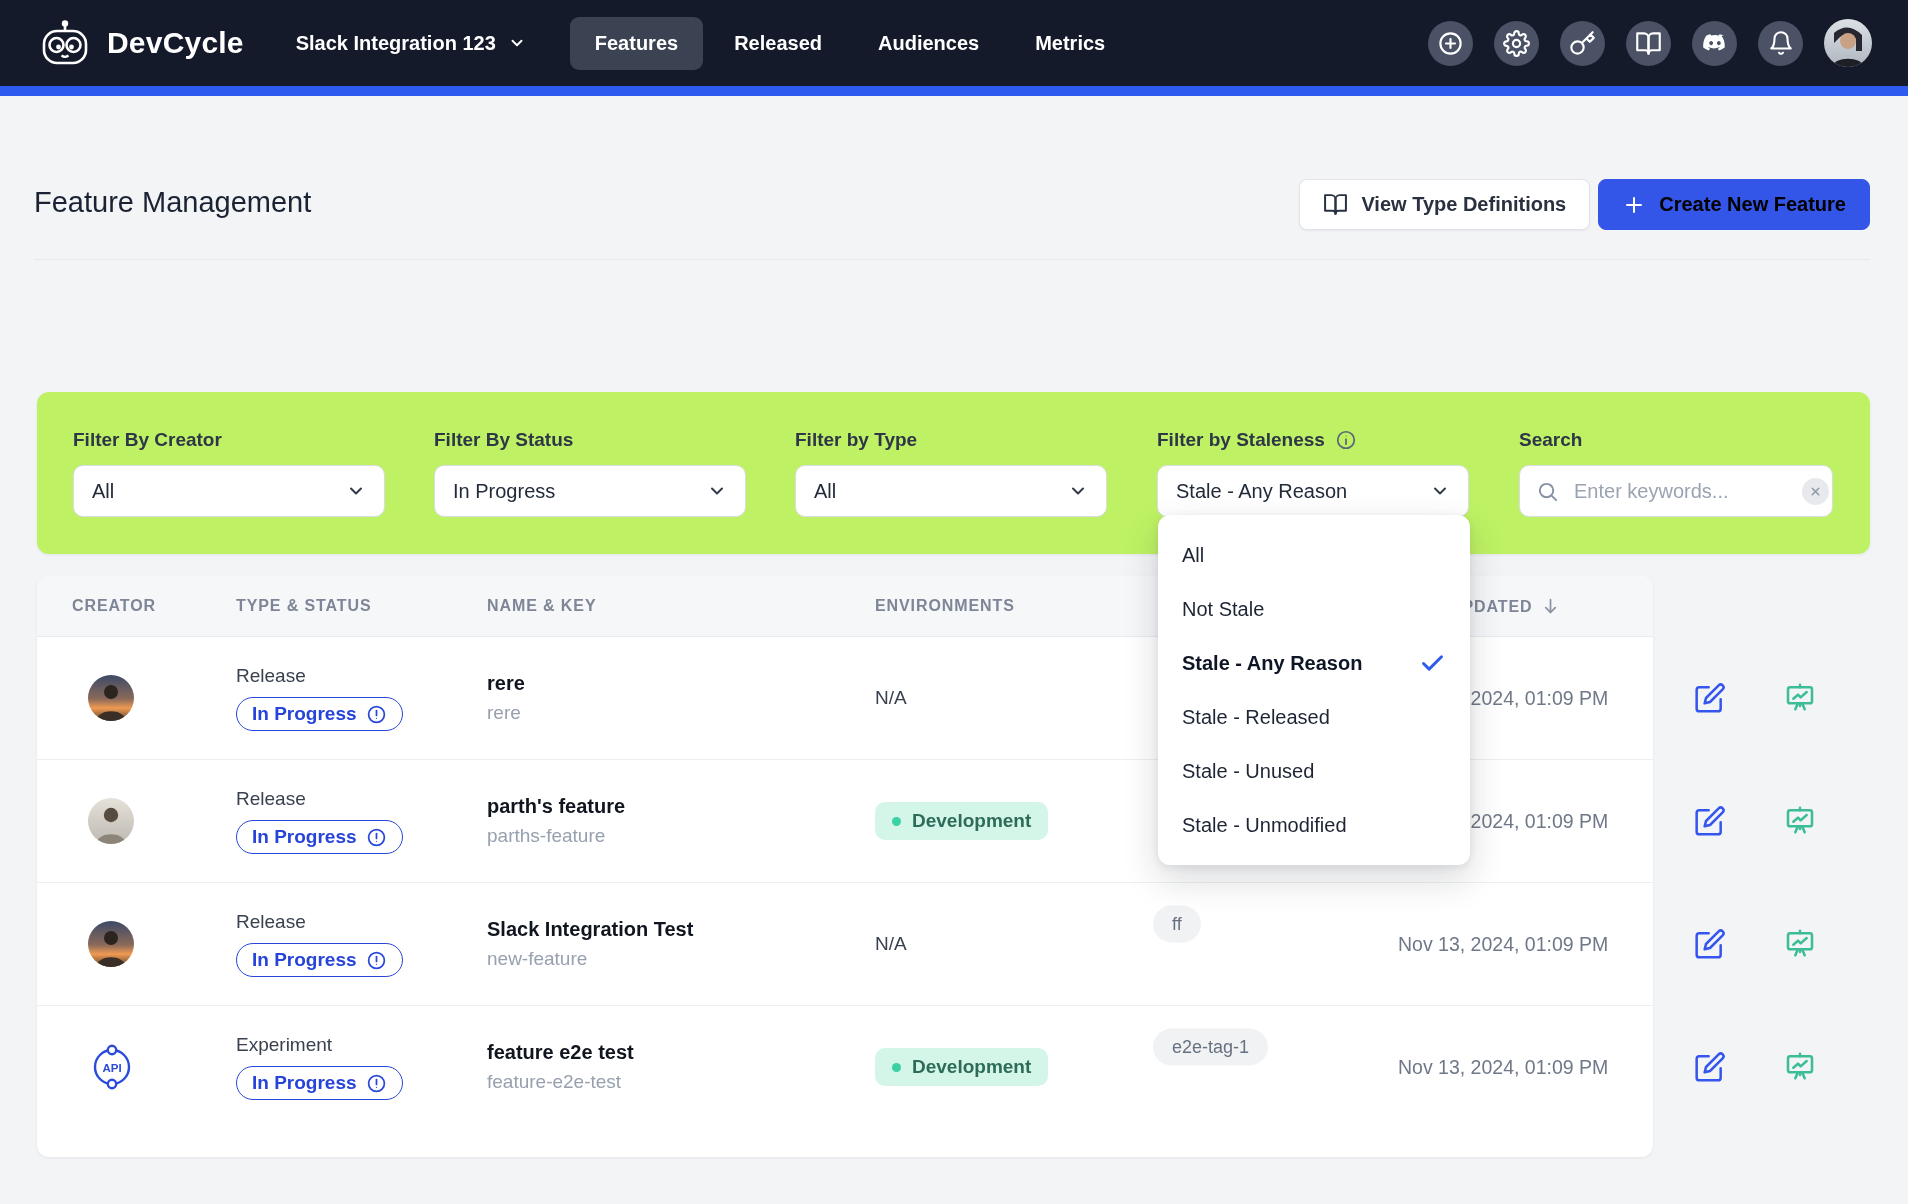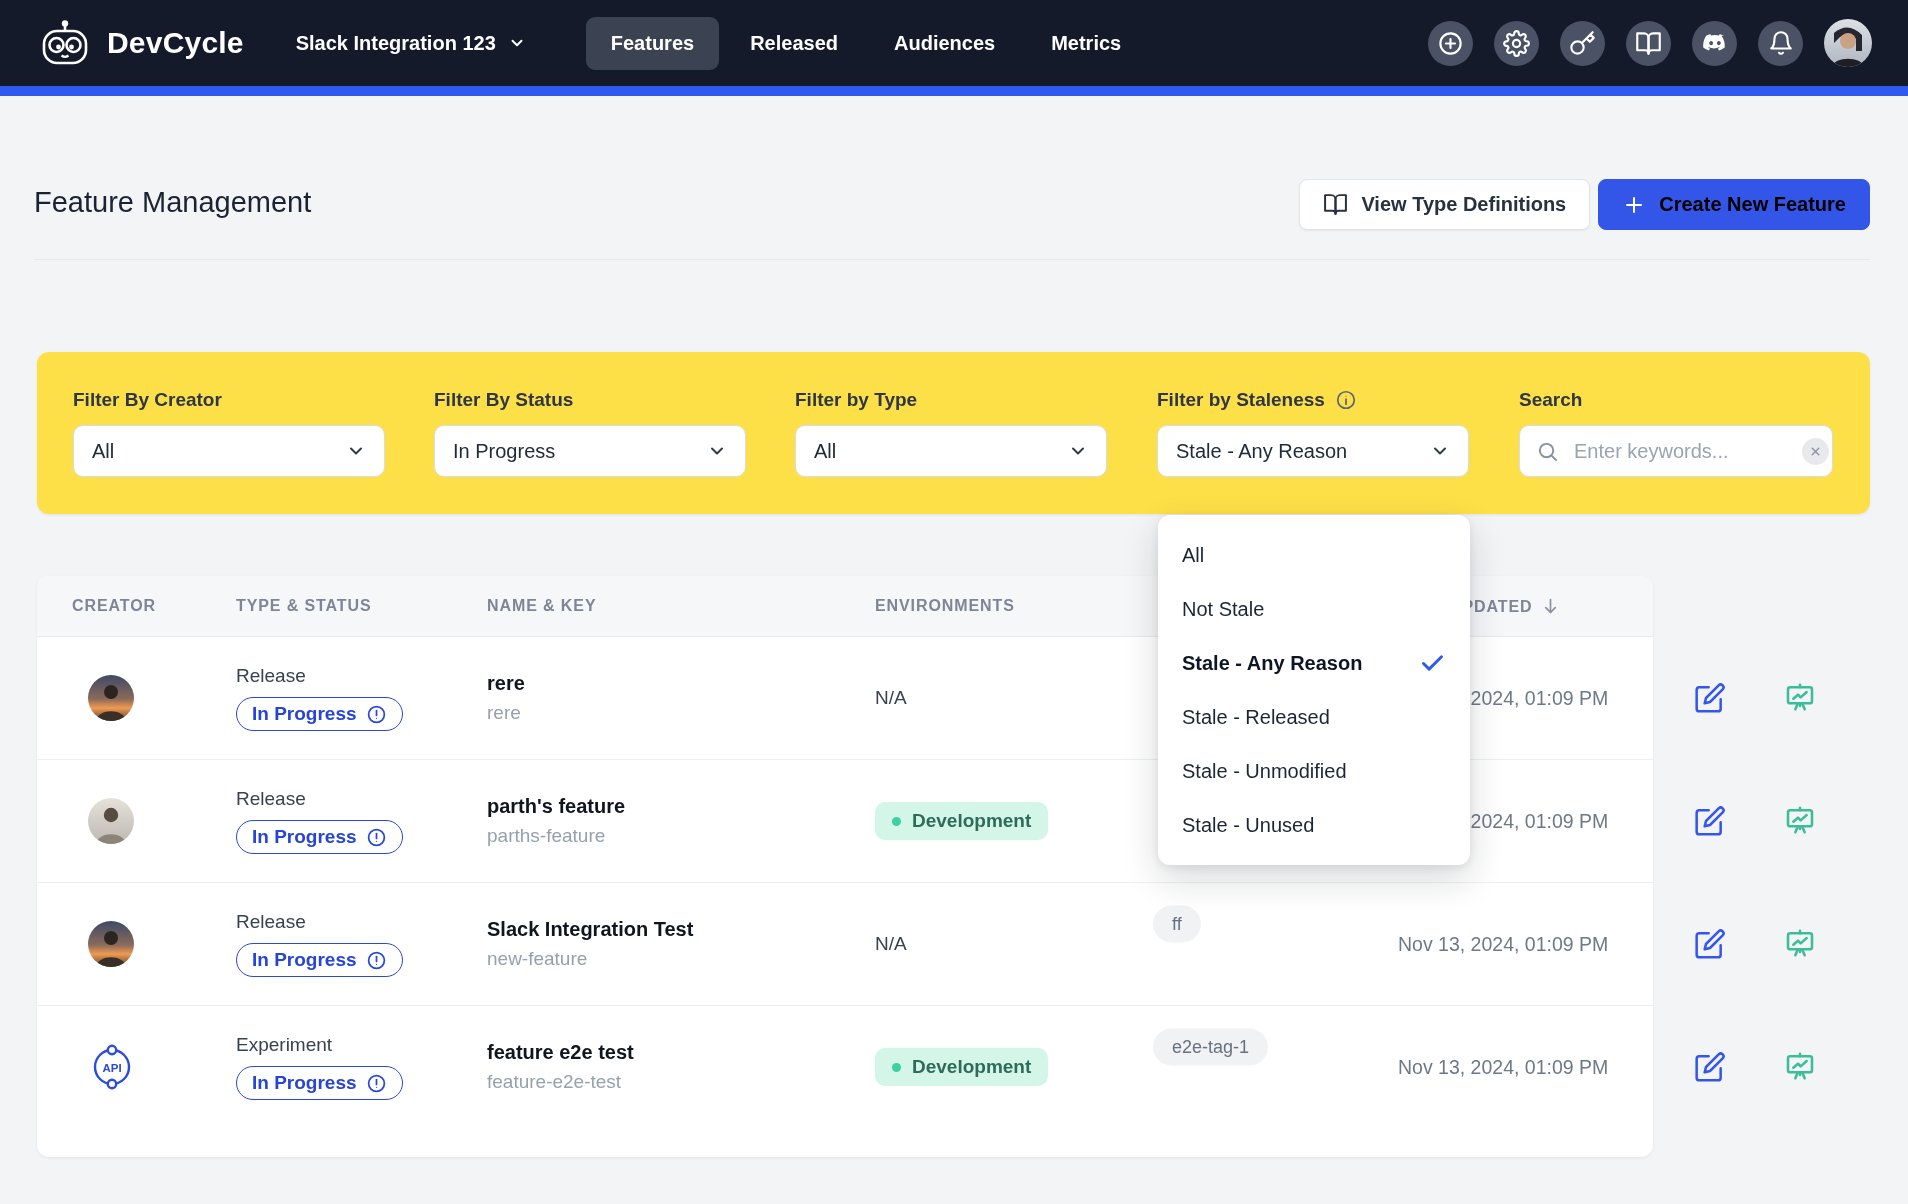--- a/index.html
+++ b/index.html
@@ -12,40 +12,40 @@
   svg{display:block}
 
   
   .navbar{position:absolute;left:0;top:0;width:1908px;height:86px;background:#151a2b;
     display:flex;align-items:center;padding:0 36px;box-sizing:border-box;z-index:20}
   .accent-bar{position:absolute;left:0;top:86px;width:1908px;height:10px;background:#2f5af0;z-index:20}
   .brand{display:flex;align-items:center;gap:13px}
   .brand-text{color:#fff;font-size:30px;font-weight:700;letter-spacing:.2px}
   .project-switcher{margin-left:52px;display:flex;align-items:center;gap:12px;color:#fff;
     font-size:20px;font-weight:600;cursor:pointer}
-  .nav-tabs{margin-left:60px;display:flex;align-items:center;gap:6px}
+  .nav-tabs{margin-left:44px;display:flex;align-items:center;gap:6px}
   .nav-tab{color:#fff;font-size:20px;font-weight:600;padding:15px 25px;border-radius:9px;cursor:pointer}
   .nav-tab.active{background:#3b4252}
   .nav-right{margin-left:auto;display:flex;align-items:center;gap:21px}
   .icon-circle{width:45px;height:45px;border-radius:50%;background:#4b5266;display:flex;
     align-items:center;justify-content:center;cursor:pointer;flex:0 0 auto}
   .nav-avatar{width:48px;height:48px;border-radius:50%;overflow:hidden;cursor:pointer;flex:0 0 auto}
 
   
   .page-title{position:absolute;left:34px;top:186px;font-size:29px;font-weight:400;color:#1b2233}
   .header-actions{position:absolute;top:179px;right:38px;display:flex;gap:8px;height:51px}
   .btn{display:inline-flex;align-items:center;gap:13px;height:51px;border-radius:8px;
     font-size:20px;font-weight:600;padding:0 23px;box-sizing:border-box;cursor:pointer}
   .btn-secondary{background:#fff;border:1px solid #e2e4e9;color:#29303f;
     box-shadow:0 1px 2px rgba(16,24,40,.06)}
   .btn-primary{background:#3355e8;color:#000000;border:1px solid #3355e8}
   .top-divider{position:absolute;left:34px;right:38px;top:259px;height:1px;background:#e7e9ee}
 
   
-  .filter-card{position:absolute;left:37px;top:352px;width:1833px;height:162px;background:#fde047;
+  .filter-card{position:absolute;left:37px;top:392px;width:1833px;height:162px;background:#bef264;
     border-radius:12px;box-shadow:0 1px 3px rgba(16,24,40,.07);z-index:10}
   .fgroup{position:absolute;top:36px}
   .fgroup.g1{left:36px}.fgroup.g2{left:397px}.fgroup.g3{left:758px}.fgroup.g4{left:1120px}.fgroup.g5{left:1482px}
   .flabel{display:flex;align-items:center;gap:10px;font-size:19px;font-weight:600;color:#2e3647;
     margin-bottom:13px;height:24px}
   .fselect{width:312px;height:52px;border:1px solid #d8dce3;border-radius:10px;background:#fff;
     display:flex;align-items:center;justify-content:space-between;padding:0 18px;box-sizing:border-box;
     font-size:20px;color:#222b3a;cursor:pointer}
   .fsearch{width:314px;height:52px;border:1px solid #d8dce3;border-radius:10px;background:#fff;
     display:flex;align-items:center;gap:13px;padding:0 3px 0 16px;box-sizing:border-box}
@@ -520,18 +520,18 @@
     <span>
       <svg width="27" height="27" viewBox="0 0 24 24" fill="none" stroke="#2f5beb" stroke-width="2.6" stroke-linecap="round" stroke-linejoin="round">
           <polyline points="20 6 9 17 4 12"></polyline>
         </svg>
     </span>
   </div>
   <div class="menu-item">
     <span>Stale - Released</span>
   </div>
   <div class="menu-item">
+    <span>Stale - Unused</span>
+  </div>
+  <div class="menu-item">
     <span>Stale - Unmodified</span>
   </div>
-  <div class="menu-item">
-    <span>Stale - Unused</span>
-  </div>
 </div>
 
 </body></html>

